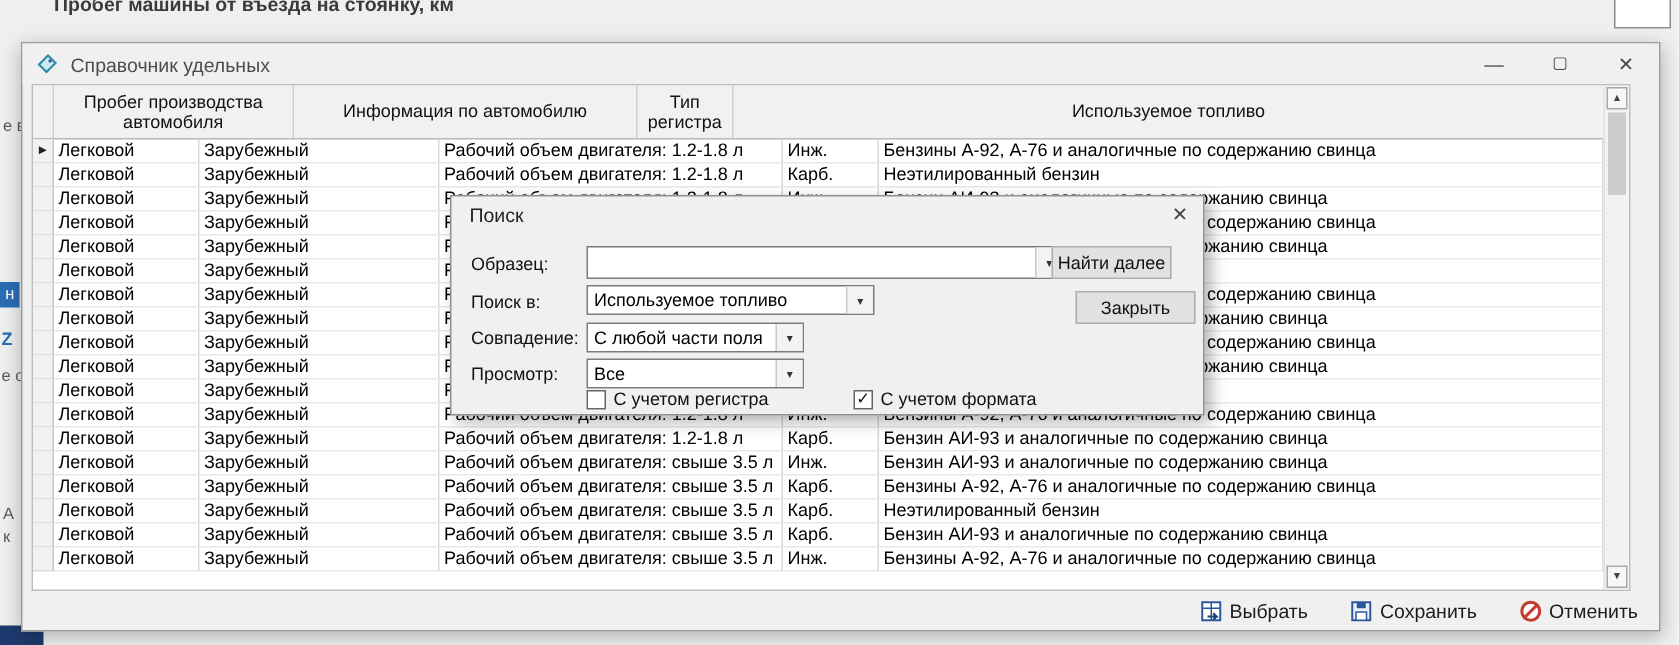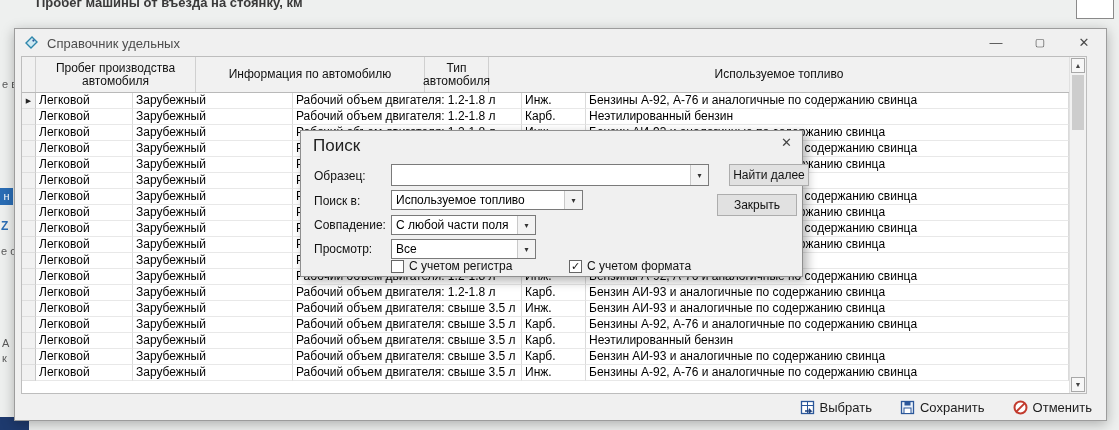--- a/index.html
+++ b/index.html
@@ -39,21 +39,21 @@
   .g-up,.g-down{position:absolute;left:1px;right:1px;height:15px;border:1px solid #a8a8a8;background:#f7f7f7;
                 font-size:7px;text-align:center;line-height:13px;color:#444;box-sizing:border-box;}
   .g-up{top:1px;}.g-down{bottom:1px;}
   .g-thumb{position:absolute;left:2px;right:2px;top:18px;height:55px;background:#cdcdcd;}
   
   .footer{position:absolute;right:14px;bottom:5px;display:flex;gap:28px;align-items:center;}
   .f-btn{display:flex;align-items:center;gap:5px;font-size:13px;color:#1c1c1c;cursor:default;}
   
   .dialog{position:absolute;left:300px;top:130px;width:503px;height:147px;background:#f0f0f0;
           border:1px solid #8f8f8f;box-sizing:border-box;box-shadow:4px 4px 10px rgba(0,0,0,.3);z-index:10;}
-  .dlg-title{position:absolute;left:12px;top:5px;font-size:17px;color:#222;}
+  .dlg-title{position:absolute;left:12px;top:5px;font-size:13px;color:#222;}
   .dlg-close{position:absolute;right:10px;top:4px;font-size:13px;color:#444;cursor:default;}
   .f-label{position:absolute;left:13px;font-size:12px;color:#111;}
   .combo{position:absolute;background:#fff;border:1px solid #7a7a7a;box-sizing:border-box;display:flex;align-items:center;}
   .combo-val{flex:1;font-size:12px;padding-left:4px;white-space:nowrap;overflow:hidden;}
   .combo-btn{width:17px;align-self:stretch;border-left:1px solid #c9c9c9;background:#f3f3f3;
              display:flex;align-items:center;justify-content:center;}
   .arr{font-size:8px;color:#333;}
   .sample-input{flex:1;border:none;outline:none;height:100%;font-size:12px;padding-left:4px;
                 font-family:"Liberation Sans",sans-serif;background:transparent;}
   .dlg-btn{position:absolute;width:80px;height:22px;background:#e1e1e1;border:1px solid #adadad;
@@ -95,21 +95,21 @@
     <div class="grid">
       <div class="g-header">
         <div class="h-cell hw-sel"></div>
         <div class="h-cell c2">
             <span>Пробег производства автомобиля</span>
           </div>
         <div class="h-cell c3">
             <span>Информация по автомобилю</span>
           </div>
         <div class="h-cell c4">
-            <span>Тип автомобиля</span>
+            <span>Тип регистра</span>
           </div>
         <div class="h-cell c5" style="border-right:none;">
             <span>Используемое топливо</span>
           </div>
       </div>
       <div class="g-body">
           <div class="g-row">
             <div class="g-sel">▶</div>
             <div class="g-cell c1">Легковой</div>
             <div class="g-cell c2">Зарубежный</div>
@@ -293,21 +293,21 @@
     <div class="dlg-title">Поиск</div>
     <div class="dlg-close">✕</div>
 
     <div class="f-label" style="top:38px;">Образец:</div>
     <div class="combo" style="left:90px;top:33px;width:318px;height:22px;">
       <input class="sample-input" value="" style="">
       <span class="combo-btn">
           <span class="arr">▾</span>
         </span>
     </div>
-    <div class="dlg-btn" style="left:428px;top:33px;">Найти далее</div>
+    <div class="dlg-btn" style="left:400px;top:33px;">Найти далее</div>
 
     <div class="f-label" style="top:63px;">Поиск в:</div>
     <div class="combo" style="left:90px;top:59px;width:192px;height:20px;">
       <span class="combo-val">Используемое топливо</span>
       <span class="combo-btn">
           <span class="arr">▾</span>
         </span>
     </div>
     <div class="dlg-btn" style="left:416px;top:63px;">Закрыть</div>
 

